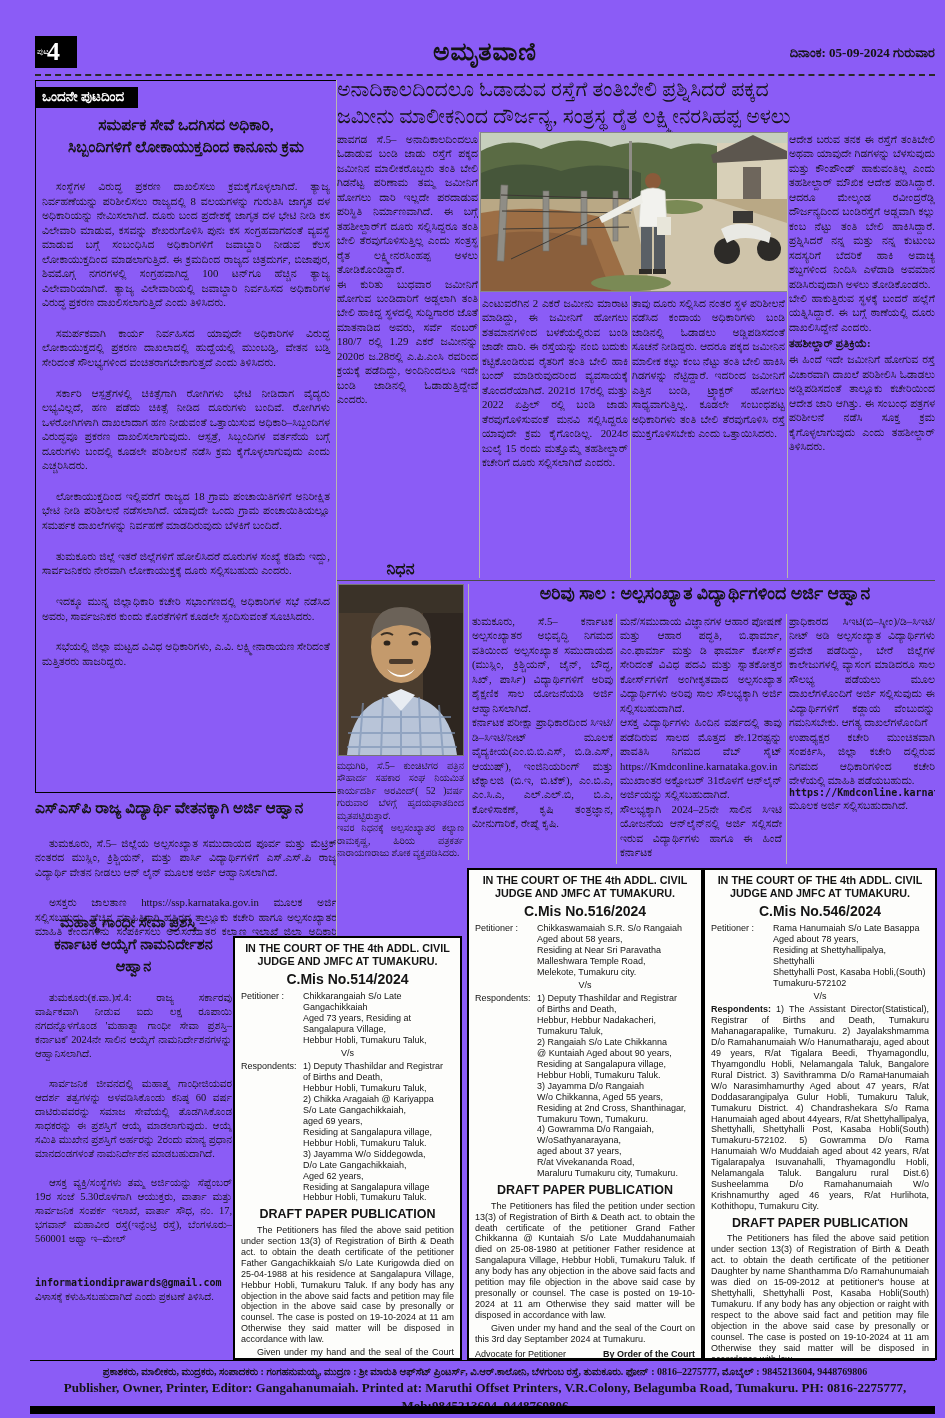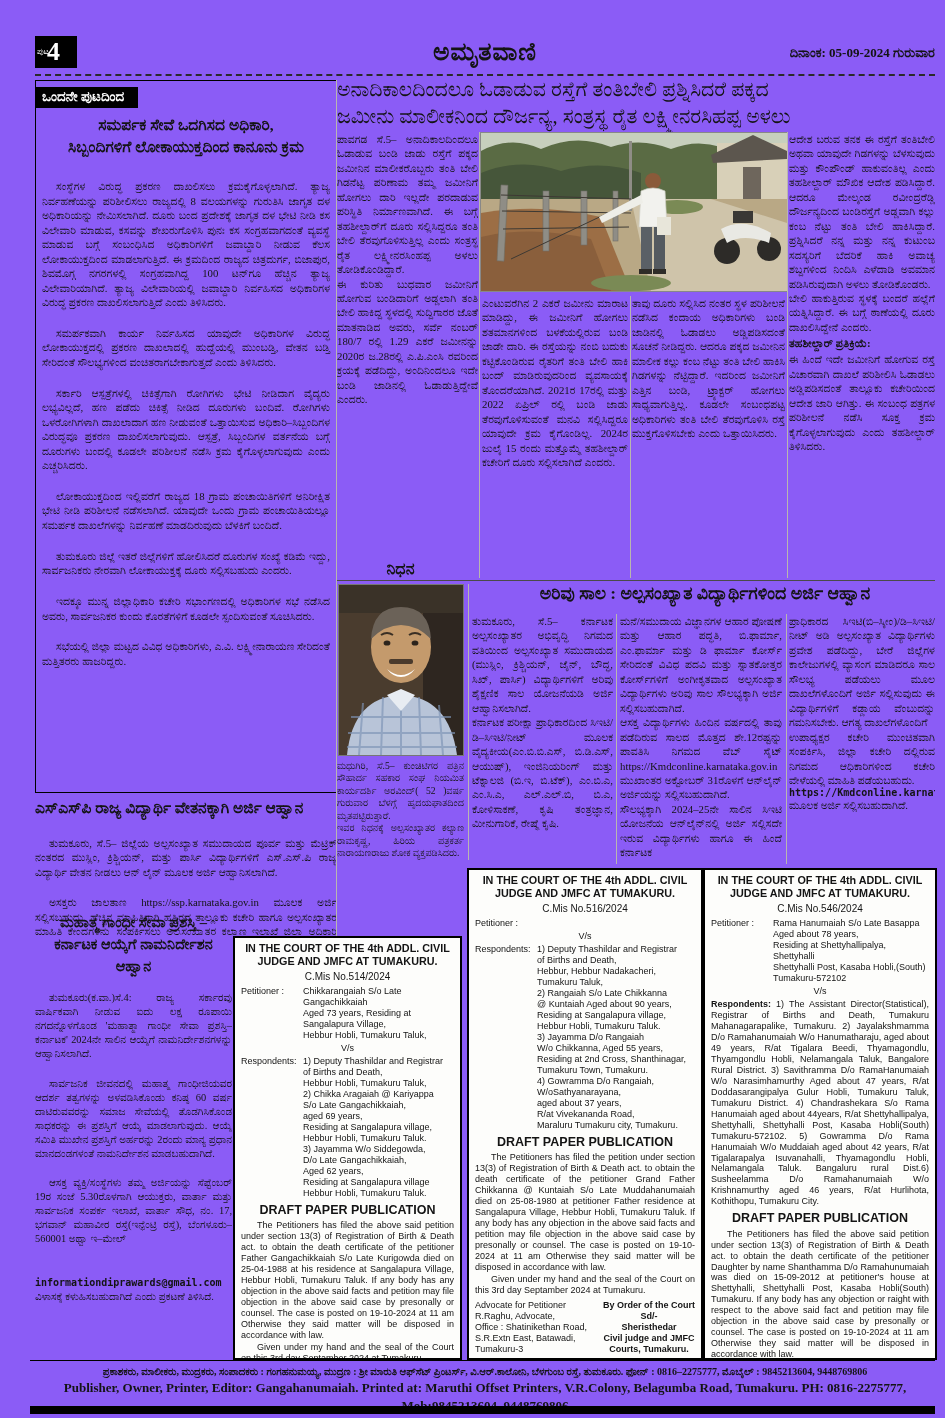--- a/index.html
+++ b/index.html
@@ -56,21 +56,21 @@
   .acol-3{left:789px;width:146px;}
   .weblink{font-family:"DejaVu Sans Mono", monospace;font-weight:bold;font-size:10px;}
   
   .notice{position:absolute;border:2px solid #000;box-sizing:border-box;background:#fdfdfb;
           font-family:"Liberation Sans", sans-serif;font-size:9px;line-height:1.22;
           padding:4px 6px;overflow:hidden;}
   .notice-1{left:233px;top:936px;width:229px;height:424px;}
   .notice-2{left:467px;top:868px;width:236px;height:492px;}
   .notice-3{left:703px;top:868px;width:234px;height:492px;}
   .n-court{text-align:center;font-weight:bold;font-size:10.8px;line-height:1.25;}
-  .n-case{text-align:center;font-weight:normal;font-size:10px;margin:2px 0 3px 0;}
+  .n-case{text-align:center;font-weight:bold;font-size:14px;margin:2px 0 3px 0;}
   .n-row{display:flex;margin-bottom:2px;}
   .n-label{width:62px;flex:none;}
   .n-val{flex:1;white-space:pre-line;}
   .n-vs{text-align:center;margin:2px 0;}
   .n-flow{text-align:justify;white-space:normal;margin-bottom:2px;}
   .n-draft{text-align:center;font-weight:bold;font-size:12.5px;margin:4px 0 2px 0;}
   .n-body{text-align:justify;text-indent:16px;margin-bottom:2px;}
   .n-sig{display:flex;justify-content:space-between;align-items:flex-end;margin-top:4px;}
   .n-adv{white-space:pre-line;}
   .n-order{text-align:center;font-weight:bold;white-space:pre-line;}
@@ -291,20 +291,25 @@
   </div>
 
   <div class="notice notice-2">
     <div class="n-court">
       <span>IN THE COURT OF THE 4th ADDL. CIVIL</span><br>
       <span>JUDGE AND JMFC AT TUMAKURU.</span>
     </div>
     <div class="n-case">C.Mis No.516/2024</div>
     <div class="n-row">
       <div class="n-label">Petitioner :</div>
+      <div class="n-val">Chikkaswamaiah S.R. S/o Rangaiah
+Aged about 58 years,
+Residing at Near Sri Paravatha
+Malleshwara Temple Road,
+Melekote, Tumakuru city.</div>
     </div>
     <div class="n-vs">V/s</div>
     <div class="n-row">
       <div class="n-label">Respondents:</div>
       <div class="n-val">1) Deputy Thashildar and Registrar
 of Births and Death,
 Hebbur, Hebbur Nadakacheri,
 Tumakuru Taluk,
 2) Rangaiah S/o Late Chikkanna
 @ Kuntaiah Aged about 90 years,

